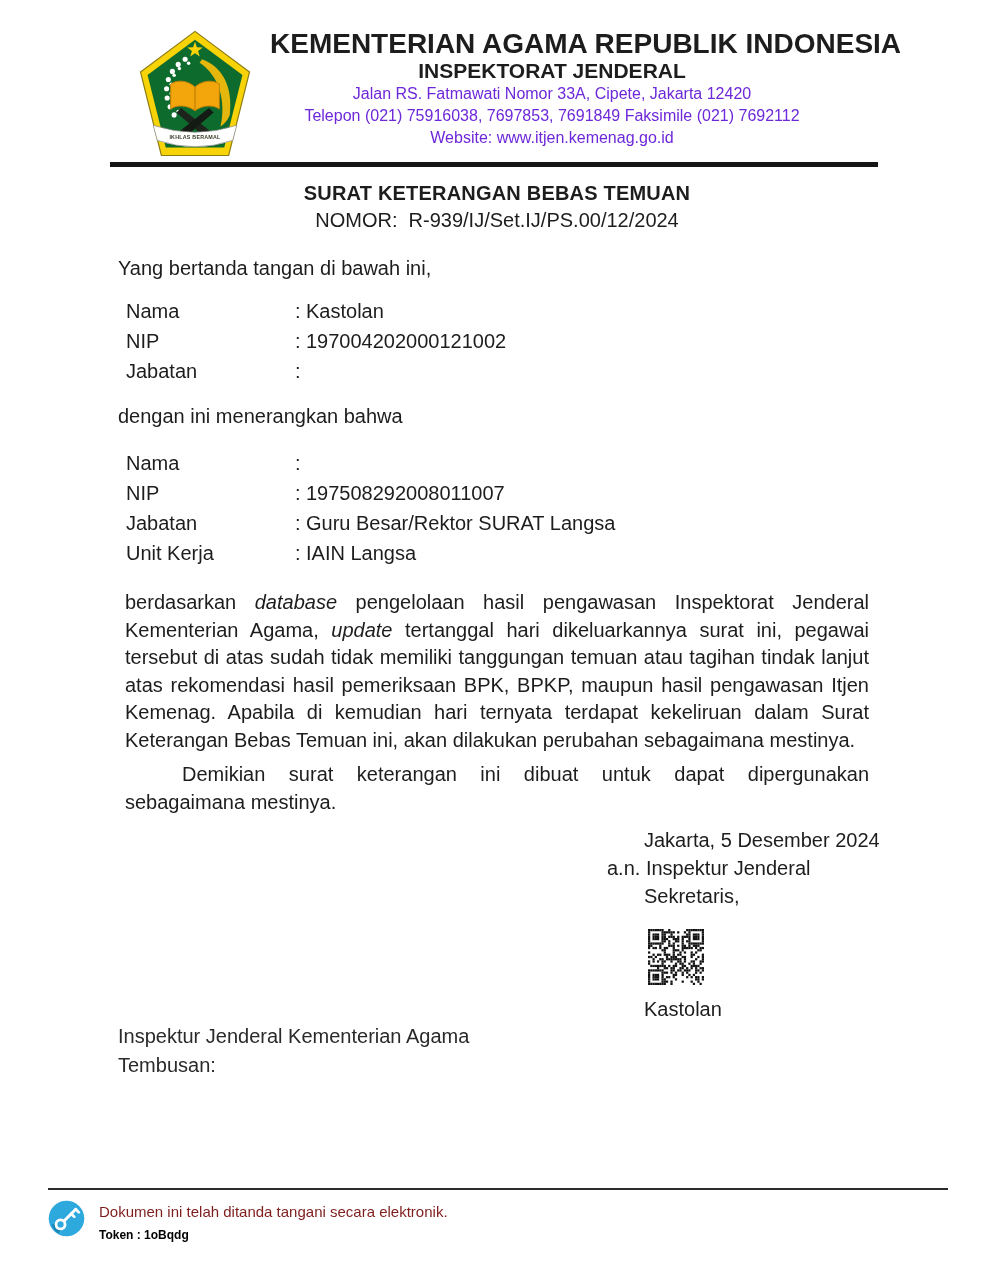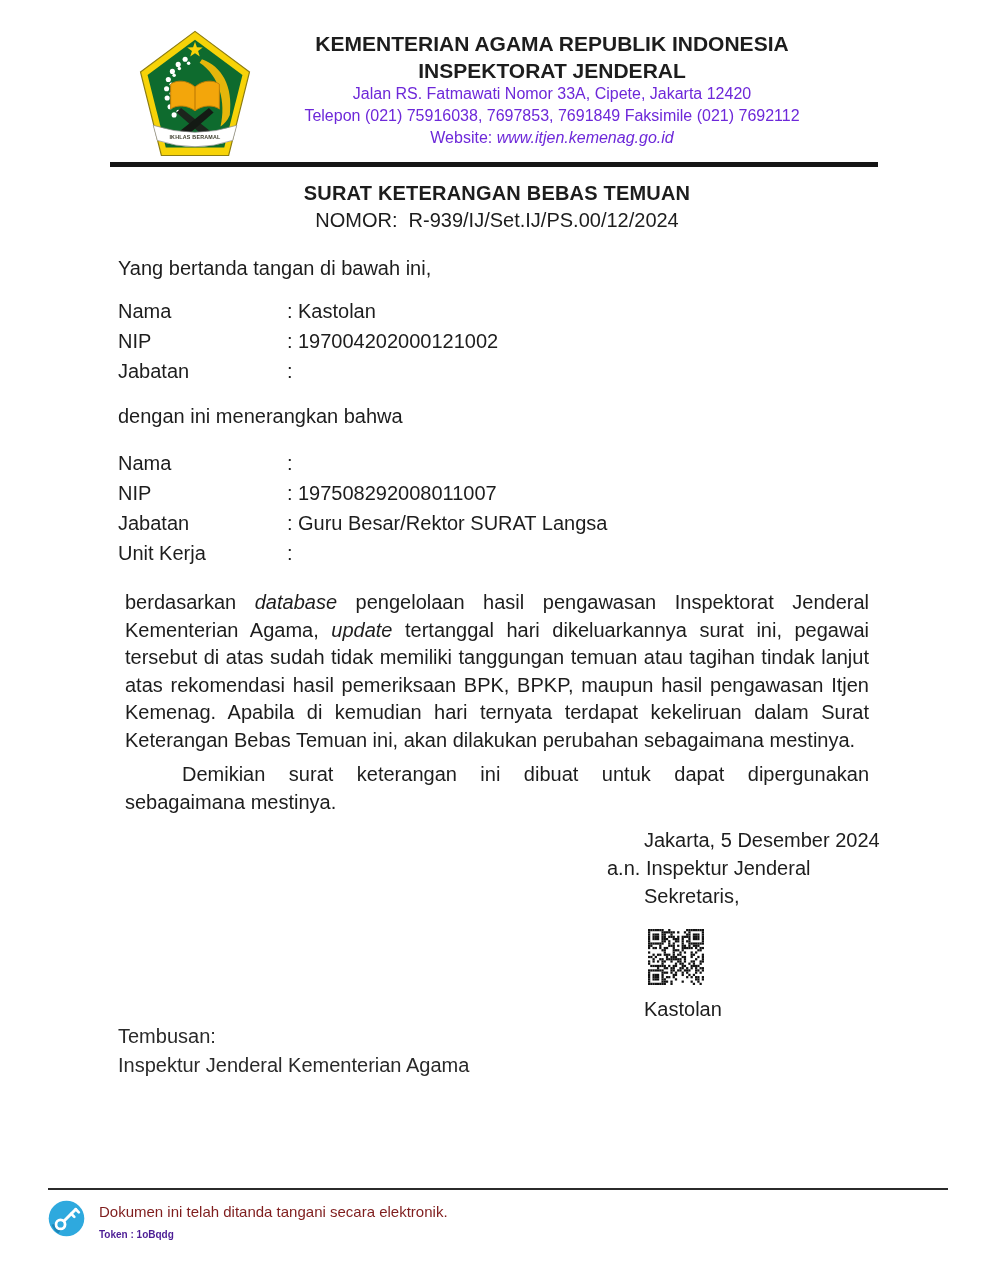--- a/index.html
+++ b/index.html
@@ -5,58 +5,58 @@
   html,body{margin:0;padding:0;background:#ffffff;}
   .page{
     position:relative;width:994px;height:1280px;background:#ffffff;overflow:hidden;
     font-family:"Liberation Sans","DejaVu Sans",sans-serif;color:#1d1d1d;
   }
   
   .letterhead{position:absolute;top:28px;left:0;width:100%;height:132px;}
   .logo{position:absolute;left:137px;top:2px;width:116px;height:128px;}
   .logo svg{width:100%;height:100%;display:block;}
   .header-text{position:absolute;left:270px;top:2px;width:564px;text-align:center;}
-  .h1{font-size:21px;font-weight:bold;line-height:28px;white-space:nowrap;}
+  .h1{font-size:28px;font-weight:bold;line-height:28px;white-space:nowrap;}
   .h2{font-size:21px;font-weight:bold;line-height:25px;}
   .addr{font-size:16px;line-height:22px;color:#6d28d9;}
   .addr:first-of-type{margin-top:8px;}
-  .addr .it{font-style:italic;margin-top:30px;}
+  .addr .it{margin-top:30px;}
   .rule{position:absolute;left:110px;top:162px;width:768px;height:5px;background:#151515;}
   
   .title{position:absolute;top:182px;left:0;width:994px;text-align:center;font-size:20px;font-weight:bold;letter-spacing:.2px;}
   .nomor{position:absolute;top:209px;left:0;width:994px;text-align:center;font-size:20px;}
   
   .line{position:absolute;left:118px;font-size:20px;line-height:28px;}
   .intro{top:254px;}
   .statement{top:402px;}
   .rows{position:absolute;left:118px;width:765px;font-size:20px;}
   .rows1{top:296px;}
   .rows2{top:448px;}
-  .row{display:flex;line-height:30px;}
+  .row{display:flex;line-height:30px;margin-left:8px;}
   .row .lbl{width:169px;flex:none;}
   .row .sep{width:11px;flex:none;}
   .row .val{flex:1;white-space:nowrap;}
   .bodytext{position:absolute;top:582px;left:118px;width:758px;font-size:20px;line-height:27.5px;text-align:justify;}
   .bodytext p{margin:7px;}
   .bodytext .it{font-style:italic;}
   .p2{text-indent:57px;}
   
   .sig{position:absolute;top:826px;left:607px;font-size:20px;line-height:28px;}
   .sig .ind{padding-left:37px;}
   .qr{width:56px;height:56px;margin:19px 0 10px 41px;}
   .qr svg{width:56px;height:56px;display:block;fill:#111;}
   
   .cc{position:absolute;top:1022px;left:118px;font-size:20px;line-height:29px;color:#2a2a2a;}
   
   .footer-rule{position:absolute;left:48px;top:1188px;width:900px;height:2px;background:#2b2b2b;}
   .footer{position:absolute;left:48px;top:1200px;display:flex;align-items:flex-start;gap:14px;}
   .badge{width:37px;height:37px;flex:none;}
   .badge svg{width:100%;height:100%;display:block;}
   .foot-note{font-size:15px;line-height:23px;color:#7f1d1d;}
-  .foot-token{font-size:10px;line-height:24px;font-weight:bold;color:#4c1d95;}
+  .foot-token{font-size:12px;line-height:24px;font-weight:bold;color:#000000;}
   .ribbon-text{font:bold 4.6px "Liberation Sans",sans-serif;fill:#3a3a2a;letter-spacing:.2px;}
 </style>
 </head>
 <body>
 
 <div class="page">
 
   <div class="letterhead">
     <div class="logo">
       <svg viewBox="0 0 100 110" xmlns="http://www.w3.org/2000/svg">
@@ -135,20 +135,21 @@
       <span class="val">197508292008011007</span>
     </div>
     <div class="row">
       <span class="lbl">Jabatan</span>
       <span class="sep">:</span>
       <span class="val">Guru Besar/Rektor SURAT Langsa</span>
     </div>
     <div class="row">
       <span class="lbl">Unit Kerja</span>
       <span class="sep">:</span>
+      <span class="val">IAIN Langsa</span>
     </div>
   </div>
 
   <div class="bodytext">
     <p><span>berdasarkan </span><span class="it">database</span><span> pengelolaan hasil pengawasan Inspektorat Jenderal Kementerian Agama, </span><span class="it">update</span><span> tertanggal hari dikeluarkannya surat ini, pegawai tersebut di atas sudah tidak memiliki tanggungan temuan atau tagihan tindak lanjut atas rekomendasi hasil pemeriksaan BPK, BPKP, maupun hasil pengawasan Itjen Kemenag. Apabila di kemudian hari ternyata terdapat kekeliruan dalam Surat Keterangan Bebas Temuan ini, akan dilakukan perubahan sebagaimana mestinya.</span></p>
     <p class="p2">Demikian surat keterangan ini dibuat untuk dapat dipergunakan sebagaimana mestinya.</p>
   </div>
 
   <div class="sig">
     <div class="ind">Jakarta, 5 Desember 2024</div>
@@ -464,22 +465,22 @@
           <rect x="15.68" y="53.76" width="2.24" height="2.24"></rect>
           <rect x="22.40" y="53.76" width="2.24" height="2.24"></rect>
           <rect x="44.80" y="53.76" width="2.24" height="2.24"></rect>
           <rect x="51.52" y="53.76" width="2.24" height="2.24"></rect>
         </svg>
     </div>
     <div class="ind">Kastolan</div>
   </div>
 
   <div class="cc">
+    <div>Inspektur Jenderal Kementerian Agama</div>
     <div>Tembusan:</div>
-    <div>Inspektur Jenderal Kementerian Agama</div>
   </div>
 
   <div class="footer-rule"></div>
   <div class="footer">
     <div class="badge">
       <svg viewBox="0 0 36 36" xmlns="http://www.w3.org/2000/svg">
         <circle cx="18" cy="18" r="17.3" fill="#2ea9de"></circle>
         <path d="M3.5,24 A17.3,17.3 0 0 0 10,32.5 L13,28.5 A12,12 0 0 1 8,22.5 Z" fill="#1b86b8"></path>
         <circle cx="12.2" cy="23.8" r="4.4" fill="none" stroke="#ffffff" stroke-width="2.7"></circle>
         <line x1="15.6" y1="20.4" x2="27" y2="9" stroke="#ffffff" stroke-width="2.9" stroke-linecap="round"></line>

